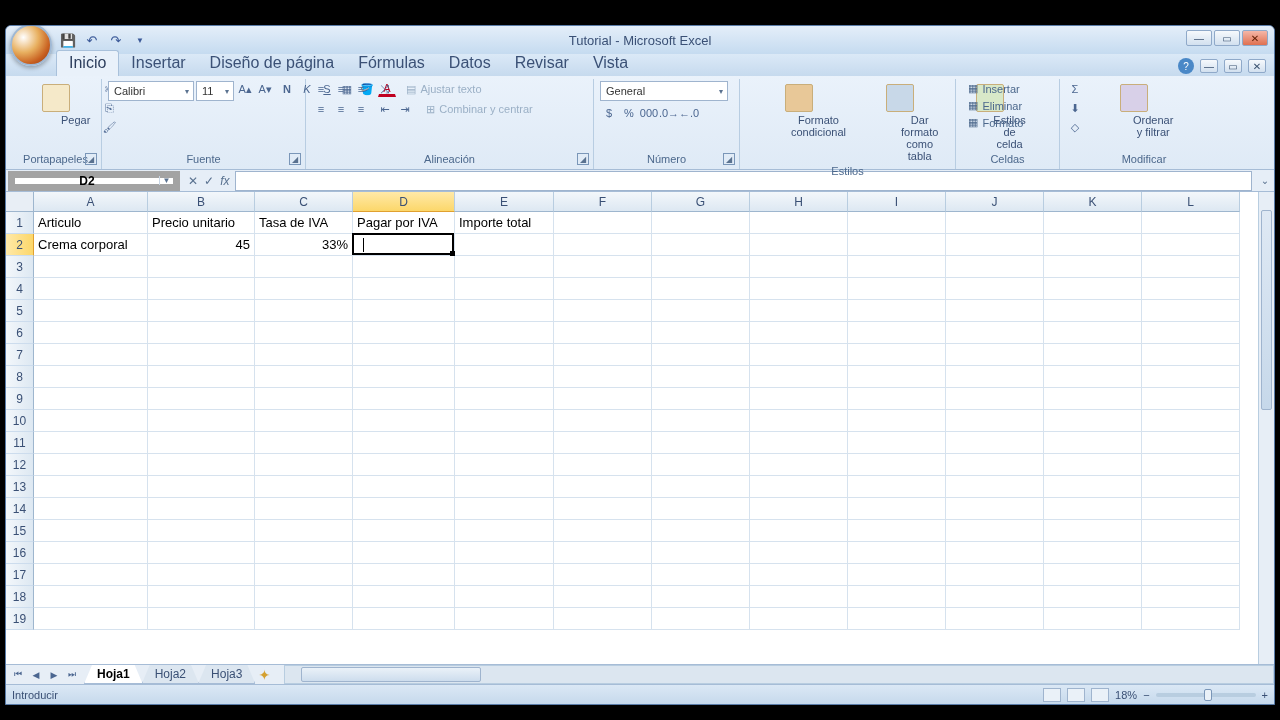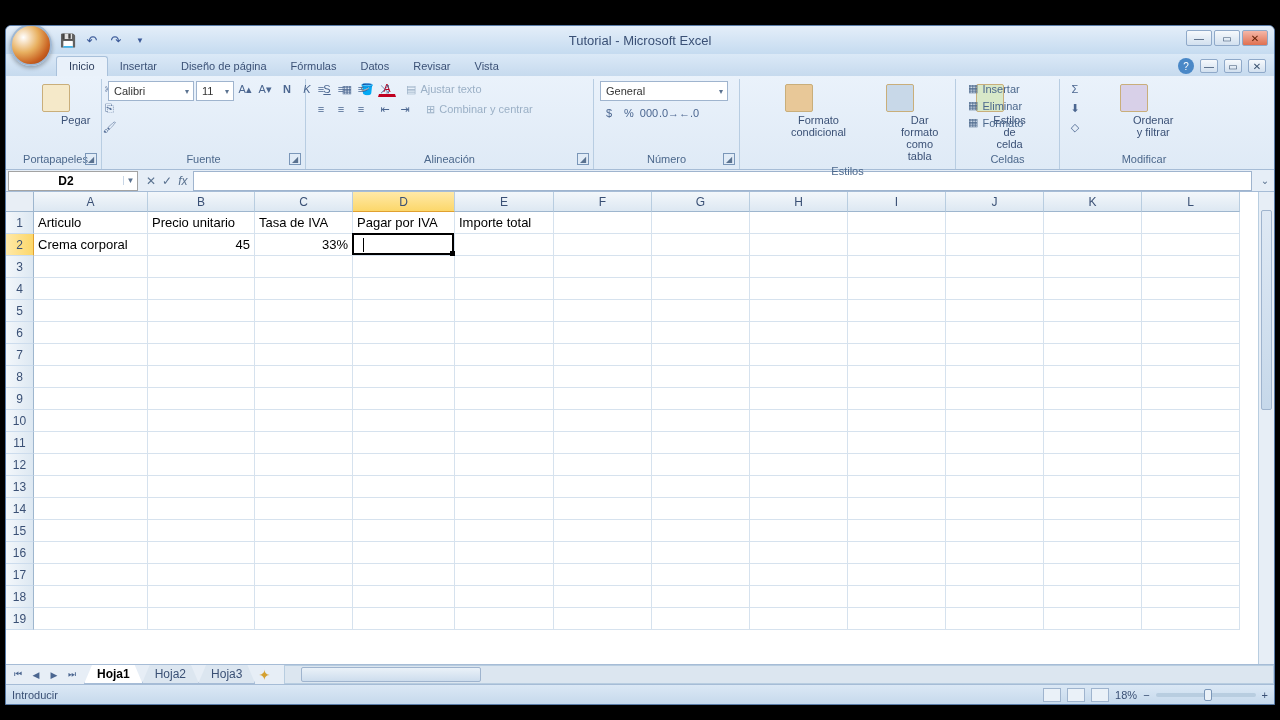--- a/index.html
+++ b/index.html
@@ -11,21 +11,21 @@
 .office-btn { width: 42px; height: 42px; position: absolute; left: 4px; top: -2px; background: radial-gradient(circle at 30% 30%, #fff, #e8b060 40%, #c86020 70%, #843010); border-radius: 50%; border: 2px solid #9fb8d4; z-index: 20; box-shadow: 0 2px 4px rgba(0,0,0,0.3); }
 .qat { margin-left: 54px; display: flex; gap: 8px; align-items: center; }
 .qat-icon { width: 16px; height: 16px; display: inline-flex; align-items: center; justify-content: center; color: #3b5998; font-size: 13px; }
 .title-text { position: absolute; left: 50%; transform: translateX(-50%); color: #3a5075; font-size: 13px; }
 .win-controls { position: absolute; right: 6px; top: 4px; display: flex; gap: 2px; }
 .win-btn { width: 26px; height: 16px; background: linear-gradient(#f6f9fc,#d2e0ef); border: 1px solid #8fa9c9; border-radius: 2px; font-size: 10px; display: flex; align-items: center; justify-content: center; color: #39506e; }
 .win-btn.close { background: linear-gradient(#f5b7a8,#e07050); color: #5c1a00; }
 
 
 .tabrow { height: 22px; background: linear-gradient(#dbe9f7,#c6daee); display: flex; align-items: flex-end; padding-left: 50px; position: relative; }
-.tab { padding: 3px 12px 4px; font-size: 11px; color: #3b5176; cursor: pointer; }
+.tab { padding: 3px 12px 4px; font-size: 16px; color: #3b5176; cursor: pointer; }
 .tab.active { background: #e9f1fa; border: 1px solid #a9c1db; border-bottom: none; border-radius: 3px 3px 0 0; color: #2d3e5d; }
 .tab-right { position: absolute; right: 8px; bottom: 2px; display: flex; gap: 6px; align-items: center; }
 .tab-right .win-btn { width: 18px; height: 14px; }
 .help-icon { width: 16px; height: 16px; background: #4a88c7; border-radius: 50%; color: #fff; font-size: 10px; display: flex; align-items: center; justify-content: center; }
 
 
 .ribbon { height: 94px; background: linear-gradient(#eaf2fb,#dfeaf6); border-bottom: 1px solid #a6bcd6; display: flex; padding: 3px 4px 0; }
 .rgroup { border-right: 1px solid #b8cde2; padding: 2px 6px; display: flex; flex-direction: column; justify-content: space-between; position: relative; }
 .rgroup-content { flex: 1; display: flex; align-items: flex-start; gap: 4px; }
 .rgroup-label { height: 16px; font-size: 11px; color: #4c688c; text-align: center; display: flex; align-items: center; justify-content: center; position: relative; }
@@ -39,21 +39,21 @@
 .combo { height: 20px; background: #fff; border: 1px solid #9fb4ce; display: flex; align-items: center; padding: 0 16px 0 5px; font-size: 11px; position: relative; color: #333; }
 .combo::after { content: "▾"; position: absolute; right: 4px; font-size: 8px; color: #5a7290; }
 .font-combo { width: 86px; }
 .size-combo { width: 38px; }
 .num-combo { width: 128px; background: #fff; }
 .wrap-btn { display: flex; align-items: center; gap: 4px; padding: 1px 6px; font-size: 11px; color: #4c688c; }
 .wrap-btn.disabled { color: #9bb0c6; }
 
 
 .formula-row { height: 22px; background: #e6eef7; border-bottom: 1px solid #a6bcd6; display: flex; align-items: center; }
-.namebox { width: 130px; height: 20px; background: #fff; border: 1px solid #a3a3a3; margin: 0 2px; display: flex; align-items: center; position: relative; }
+.namebox { width: 172px; height: 20px; background: #fff; border: 7px solid #a3a3a3; margin: 0 2px; display: flex; align-items: center; position: relative; }
 .namebox-text { flex: 1; padding: 0 6px; font-size: 12px; font-weight: bold; text-align: center; }
 .namebox-dd { width: 14px; border-left: 1px solid #c8d6e6; text-align: center; font-size: 8px; color: #5a7290; }
 .fx-icons { display: flex; gap: 6px; padding: 0 6px; align-items: center; color: #5a7290; font-size: 12px; }
 .formula-bar { flex: 1; height: 20px; background: #fff; border: 1px solid #9fb4ce; margin-right: 4px; }
 .fb-expand { width: 18px; height: 18px; color: #5a7290; display:flex; align-items:center; justify-content:center; font-size:10px; }
 
 
 .grid-wrap { flex: 1; background: #fff; position: relative; display: flex; overflow: hidden; }
 .corner { width: 28px; height: 20px; background: #e8eef5; border-right: 1px solid #9eb6ce; border-bottom: 1px solid #9eb6ce; position: absolute; left: 0; top: 0; z-index: 3; }
 .col-headers { position: absolute; left: 28px; right: 16px; top: 0; height: 20px; display: flex; z-index: 2; }

